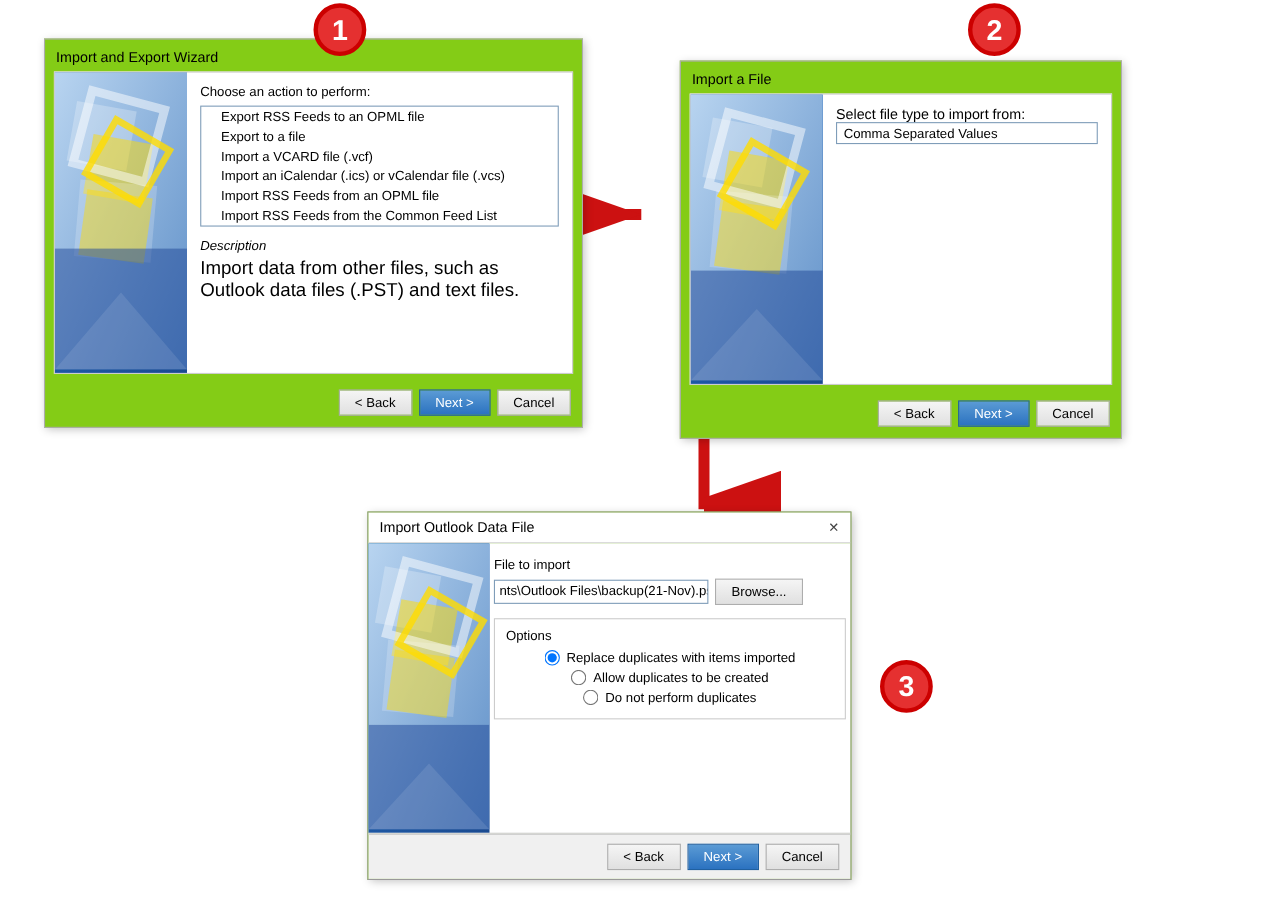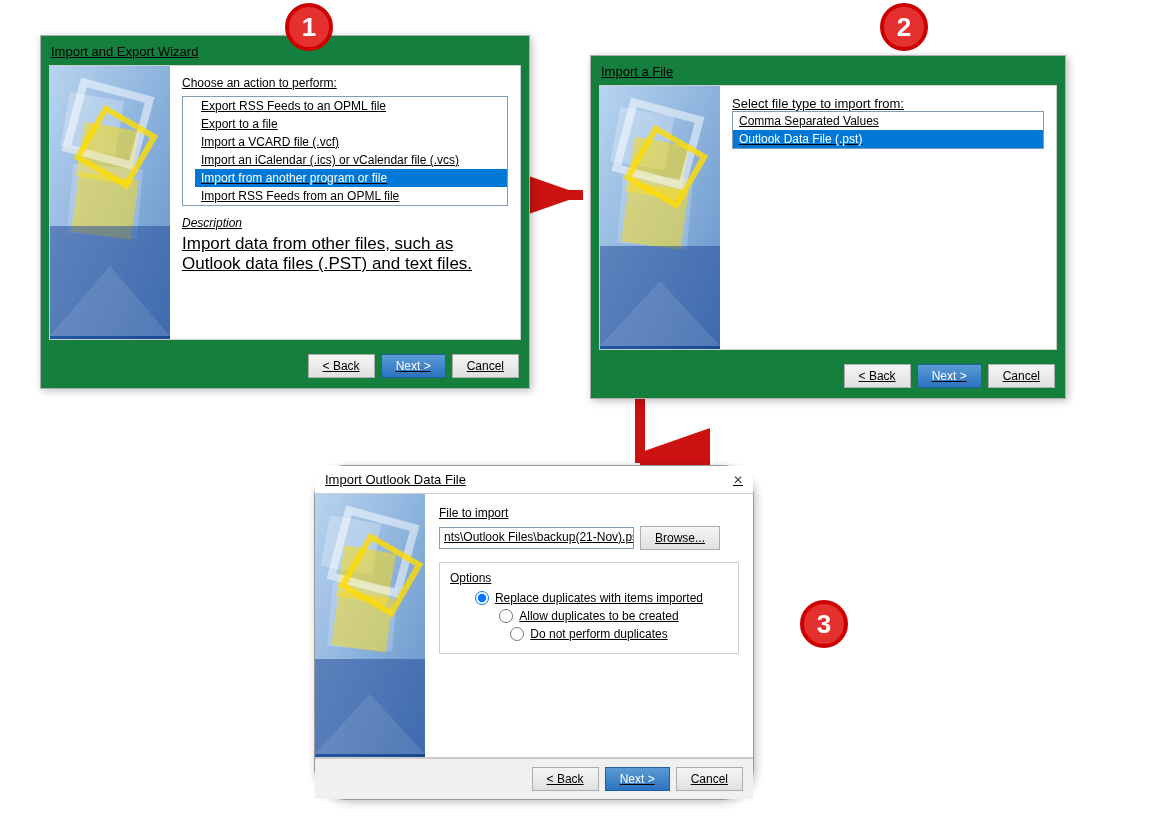--- a/index.html
+++ b/index.html
@@ -26,24 +26,23 @@
       font-weight: bold;
       display: flex;
       align-items: center;
       justify-content: center;
       z-index: 10;
     }
 
     
     .dialog {
       position: absolute;
-      background: #15803d;
+      background: #84cc16;
       border: 1px solid #adadad;
       box-shadow: 2px 2px 8px rgba(0,0,0,0.25);
-      text-decoration: underline;
     }
 
     .dialog-title {
       font-size: 13px;
       font-weight: normal;
       color: #000;
       padding: 8px 10px 6px 10px;
     }
 
     .dialog-body {
@@ -150,56 +149,55 @@
       font-style: italic;
       margin-bottom: 4px;
     }
     #dialog1 .description-text {
       font-size: 17px;
       color: #000;
     }
 
     
     #dialog2 {
-      left: 590px;
+      left: 618px;
       top: 55px;
-      width: 476px;
+      width: 402px;
     }
     #dialog2 .dialog-body {
       min-height: 240px;
     }
     #dialog2 .content-area {
       padding: 10px 12px;
       flex: 1;
     }
 
     
     #dialog3 {
-      left: 314px;
+      left: 334px;
       top: 465px;
       width: 440px;
-      border-radius: 32px;
     }
     #dialog3 .dialog-titlebar {
       background: #fff;
       border-bottom: 1px solid #ccc;
       padding: 6px 10px;
       display: flex;
       justify-content: space-between;
       align-items: center;
       font-size: 13px;
     }
     #dialog3 .dialog-body {
       min-height: 220px;
       margin: 0;
       border: none;
       border-bottom: 1px solid #ccc;
     }
     #dialog3 .content-area {
-      padding: 12px 14px;
+      padding: 12px 4px;
       flex: 1;
     }
     #dialog3 .outlook-logo {
       width: 110px;
       min-height: 240px;
     }
 
     .file-input-row {
       display: flex;
       align-items: center;
@@ -297,22 +295,22 @@
       </svg>
     </div>
 
     <div class="content-area">
       <div class="choose-label">Choose an action to perform:</div>
       <div class="listbox" style="margin-bottom:0;padding-left:12px;">
         <div class="listbox-item">Export RSS Feeds to an OPML file</div>
         <div class="listbox-item">Export to a file</div>
         <div class="listbox-item">Import a VCARD file (.vcf)</div>
         <div class="listbox-item">Import an iCalendar (.ics) or vCalendar file (.vcs)</div>
-        <div class="listbox-item selected">Import from another program or file</div>
         <div class="listbox-item">Import RSS Feeds from an OPML file</div>
+        <div class="listbox-item">Import RSS Feeds from the Common Feed List</div>
       </div>
       <div class="description-area">
         <div class="description-label">Description</div>
         <div class="description-text">Import data from other files, such as Outlook data files (.PST) and text files.</div>
       </div>
     </div>
   </div>
   <div class="dialog-footer">
     <button class="btn">&lt; Back</button>
     <button class="btn btn-primary">Next &gt;</button>
@@ -338,21 +336,20 @@
         <rect x="20" y="90" width="70" height="70" fill="rgba(255,255,255,0.2)" transform="rotate(5,55,125)"></rect>
         <rect x="25" y="100" width="60" height="60" fill="rgba(255,220,0,0.45)" transform="rotate(8,55,130)"></rect>
         <rect x="0" y="160" width="120" height="100" fill="rgba(30,70,150,0.5)"></rect>
         <polygon points="0,260 60,195 120,260" fill="rgba(255,255,255,0.1)"></polygon>
       </svg>
     </div>
     <div class="content-area">
       <div class="choose-label">Select file type to import from:</div>
       <div class="listbox">
         <div class="listbox-item">Comma Separated Values</div>
-        <div class="listbox-item selected">Outlook Data File (.pst)</div>
       </div>
     </div>
   </div>
   <div class="dialog-footer">
     <button class="btn">&lt; Back</button>
     <button class="btn btn-primary">Next &gt;</button>
     <button class="btn">Cancel</button>
   </div>
 </div>
 

